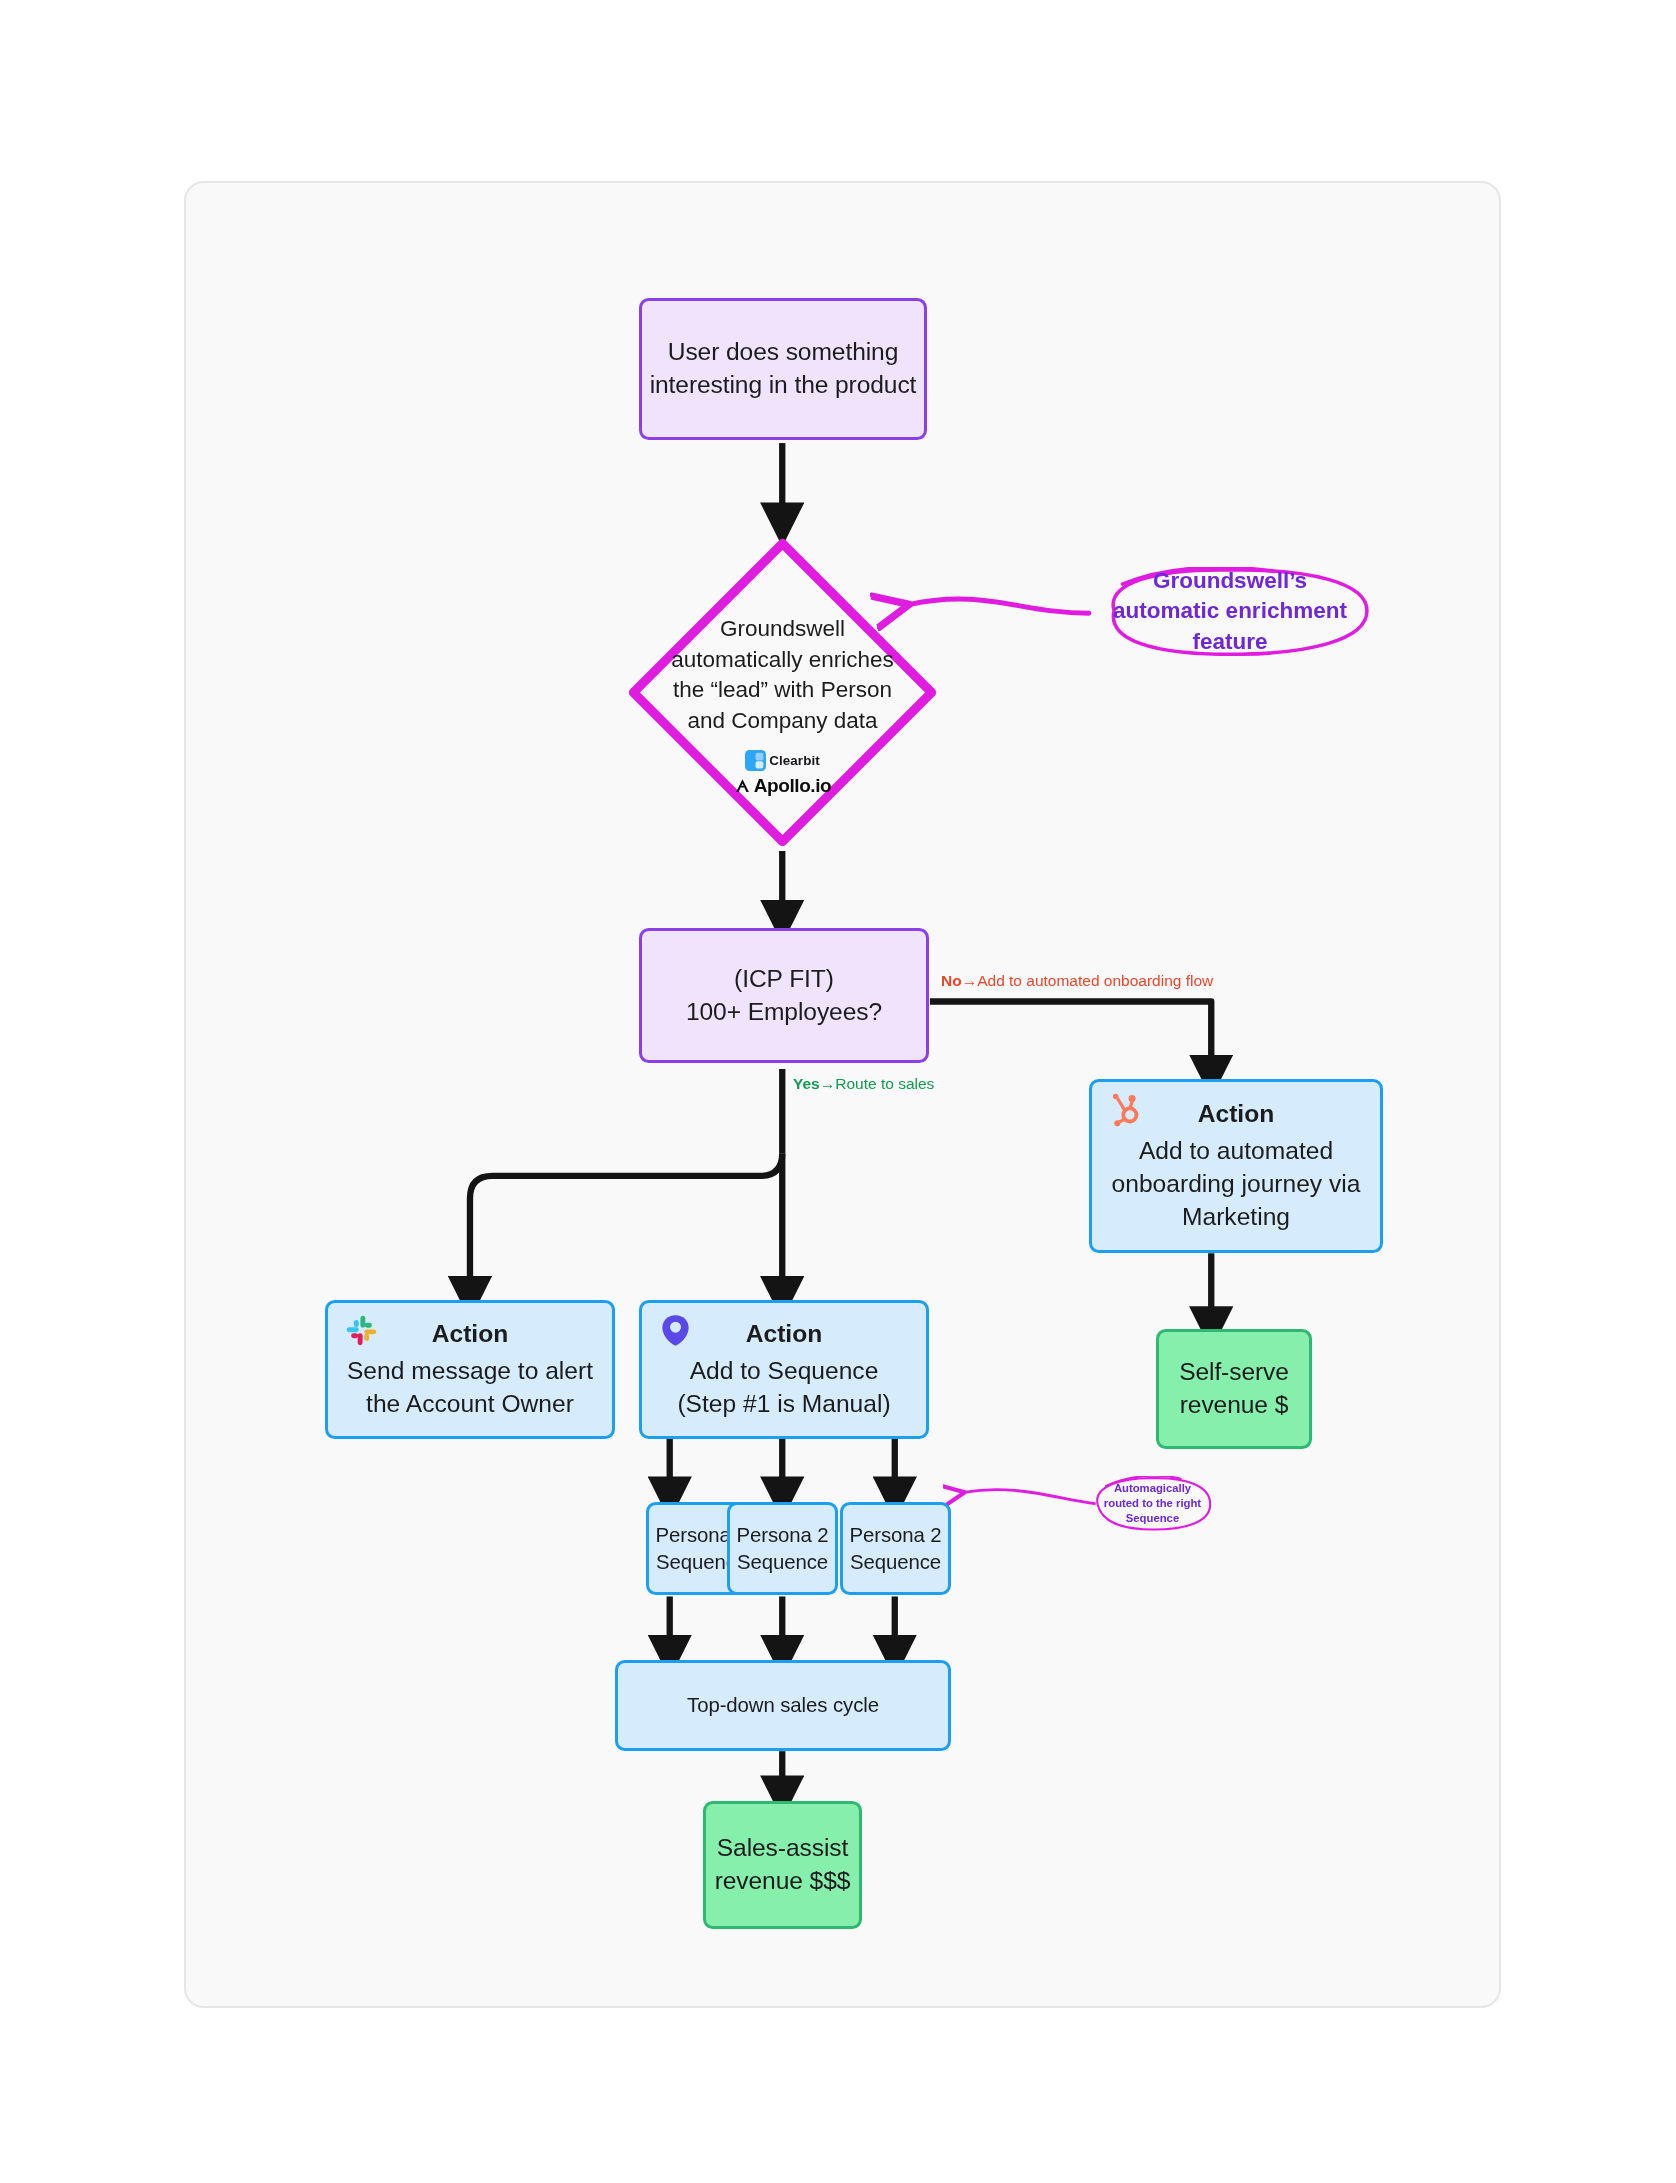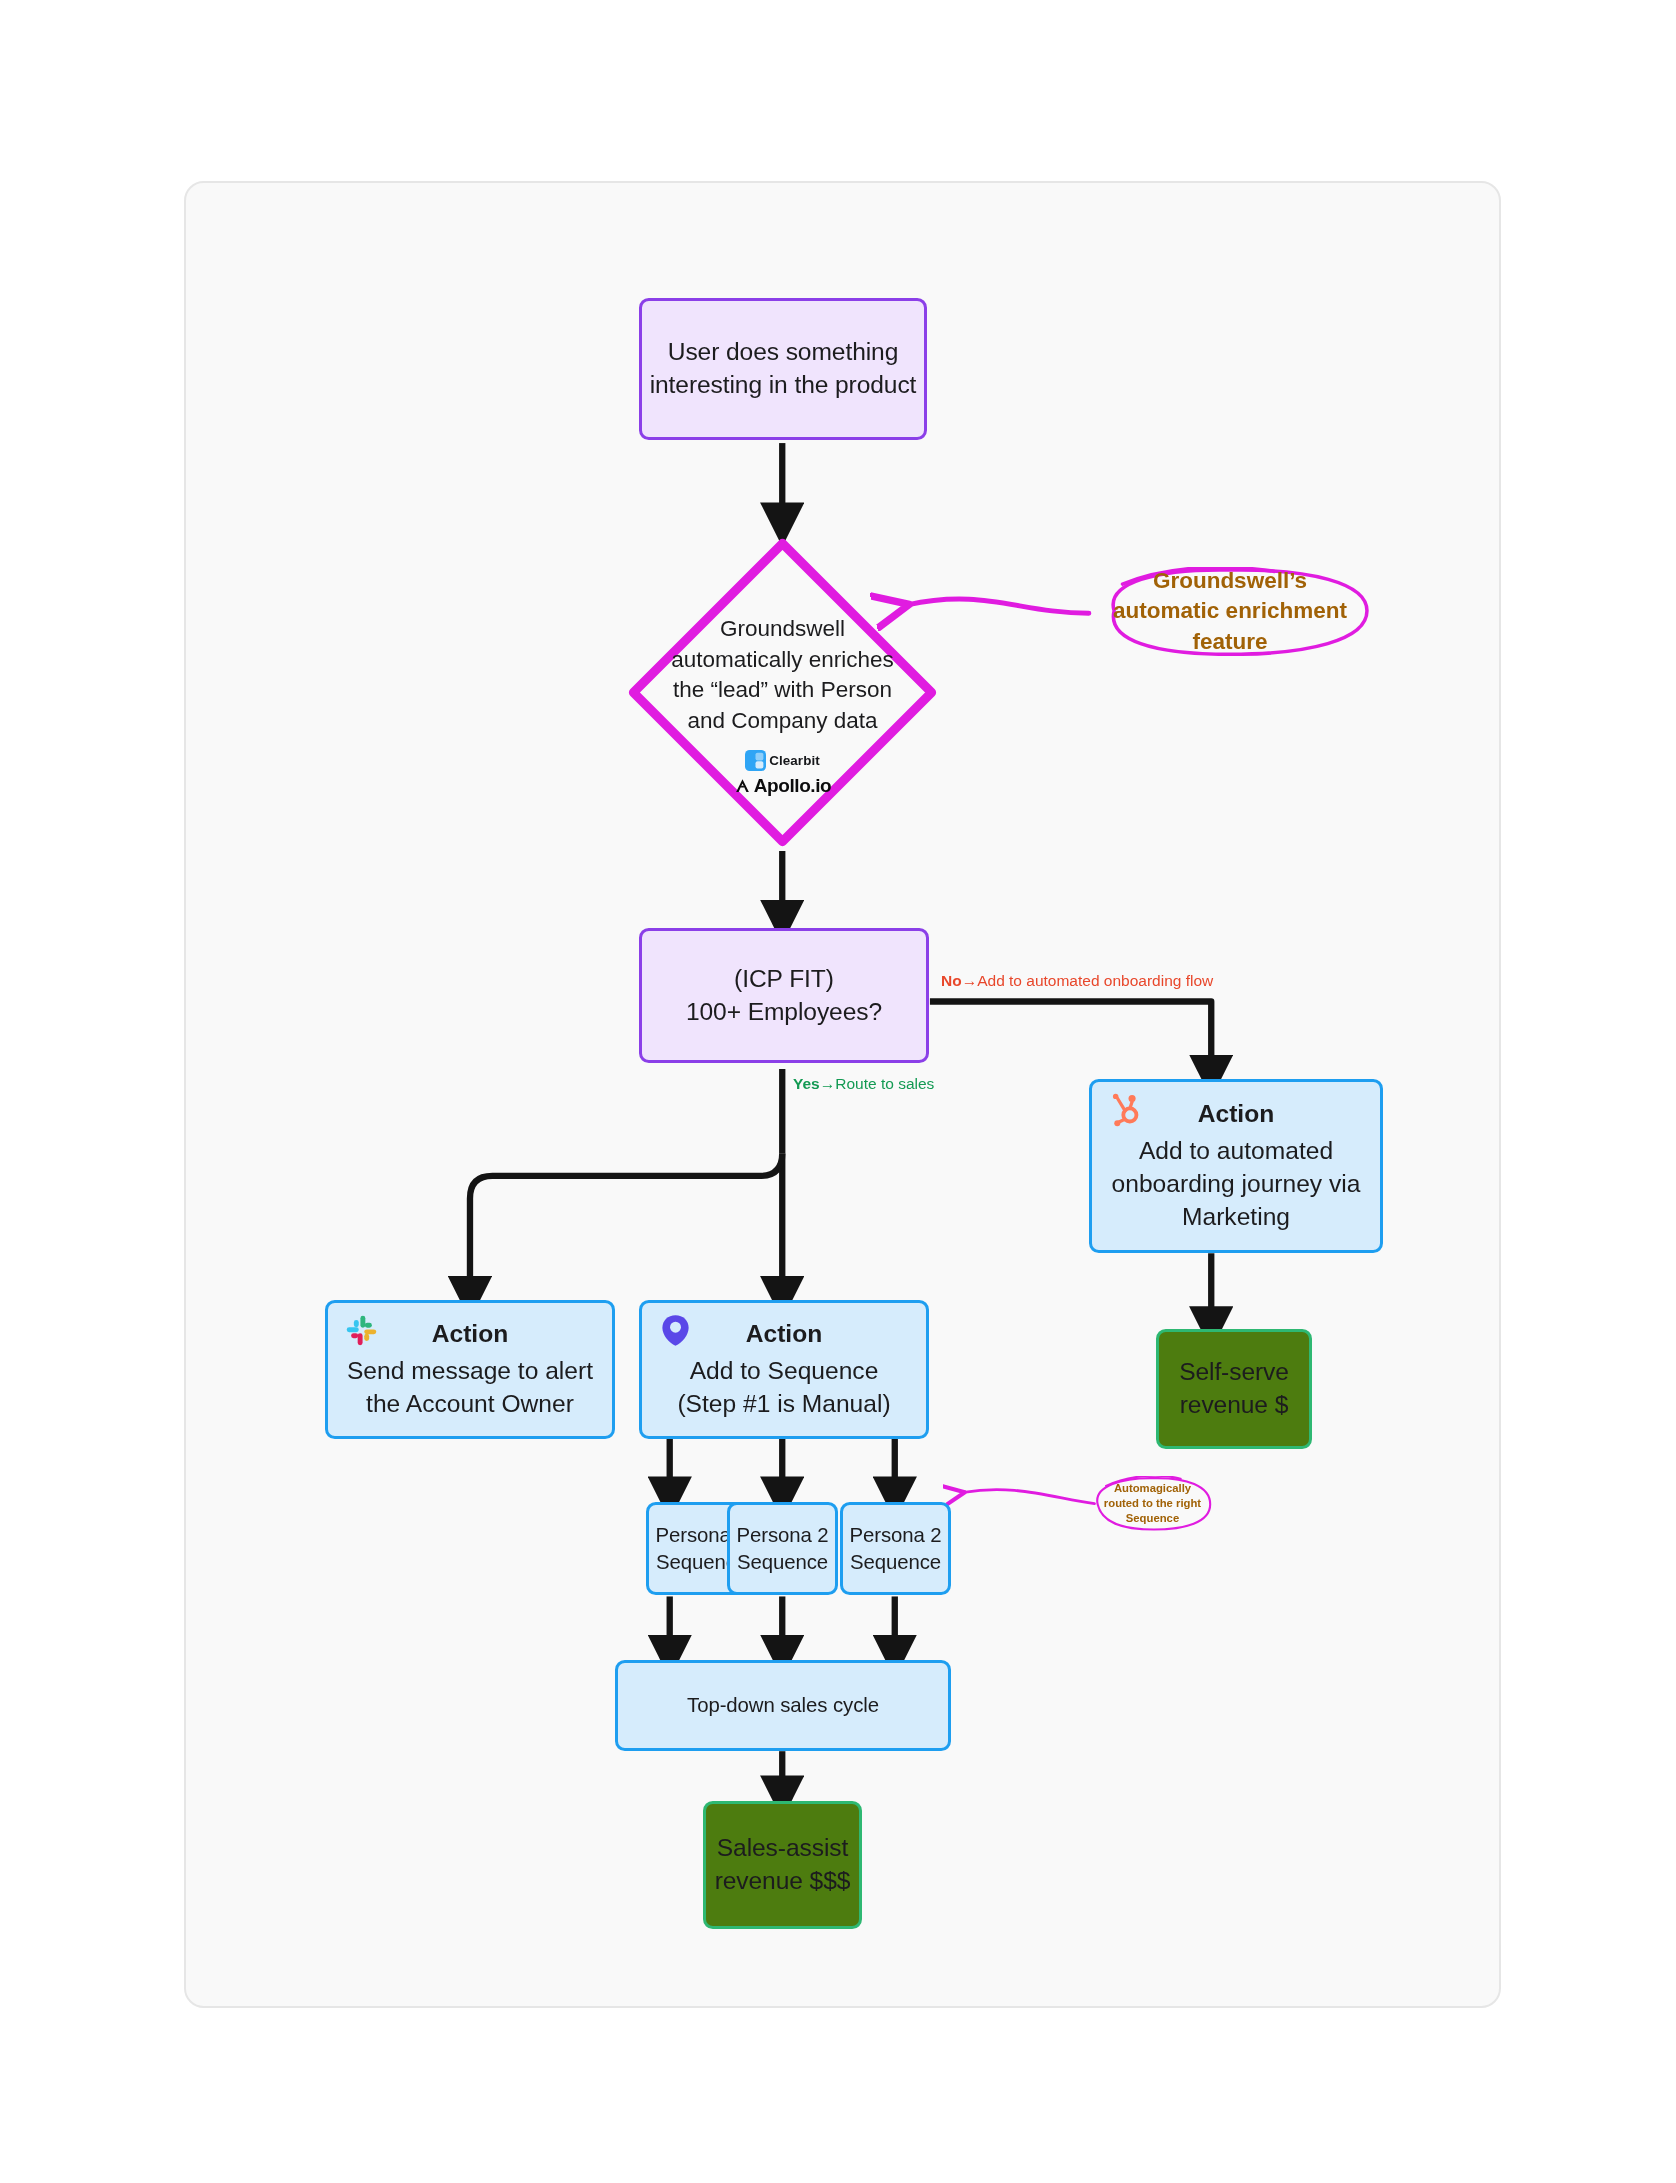--- a/index.html
+++ b/index.html
@@ -50,21 +50,21 @@
     border-radius: 9.8px;
   }
   
   .n-blue {
     background: #d6ecfc;
     border: 3.5px solid #1e9ef0;
     border-radius: 9.8px;
   }
   
   .n-green {
-    background: #4d7c0f;
+    background: #86efac;
     border: 3.5px solid #2eb872;
     border-radius: 9.8px;
   }
   .node-text {
     font-size: 24.6px;
     line-height: 1.33;
     letter-spacing: -0.1px;
     white-space: pre-line;
   }
   .node-text.small {
@@ -151,21 +151,21 @@
   .edge-label .tail { font-weight: normal; }
   .lbl-no { color: #e8472b; }
   .lbl-yes { color: #139a53; }
   
   .annot {
     position: absolute;
     display: flex;
     align-items: center;
     justify-content: center;
     text-align: center;
-    color: #a16207;
+    color: #6d28d9;
     font-weight: bold;
   }
   #annot-1 {
     left: 1086px;
     top: 567px;
     width: 288px;
     height: 89px;
     font-size: 22.5px;
     line-height: 1.34;
   }

